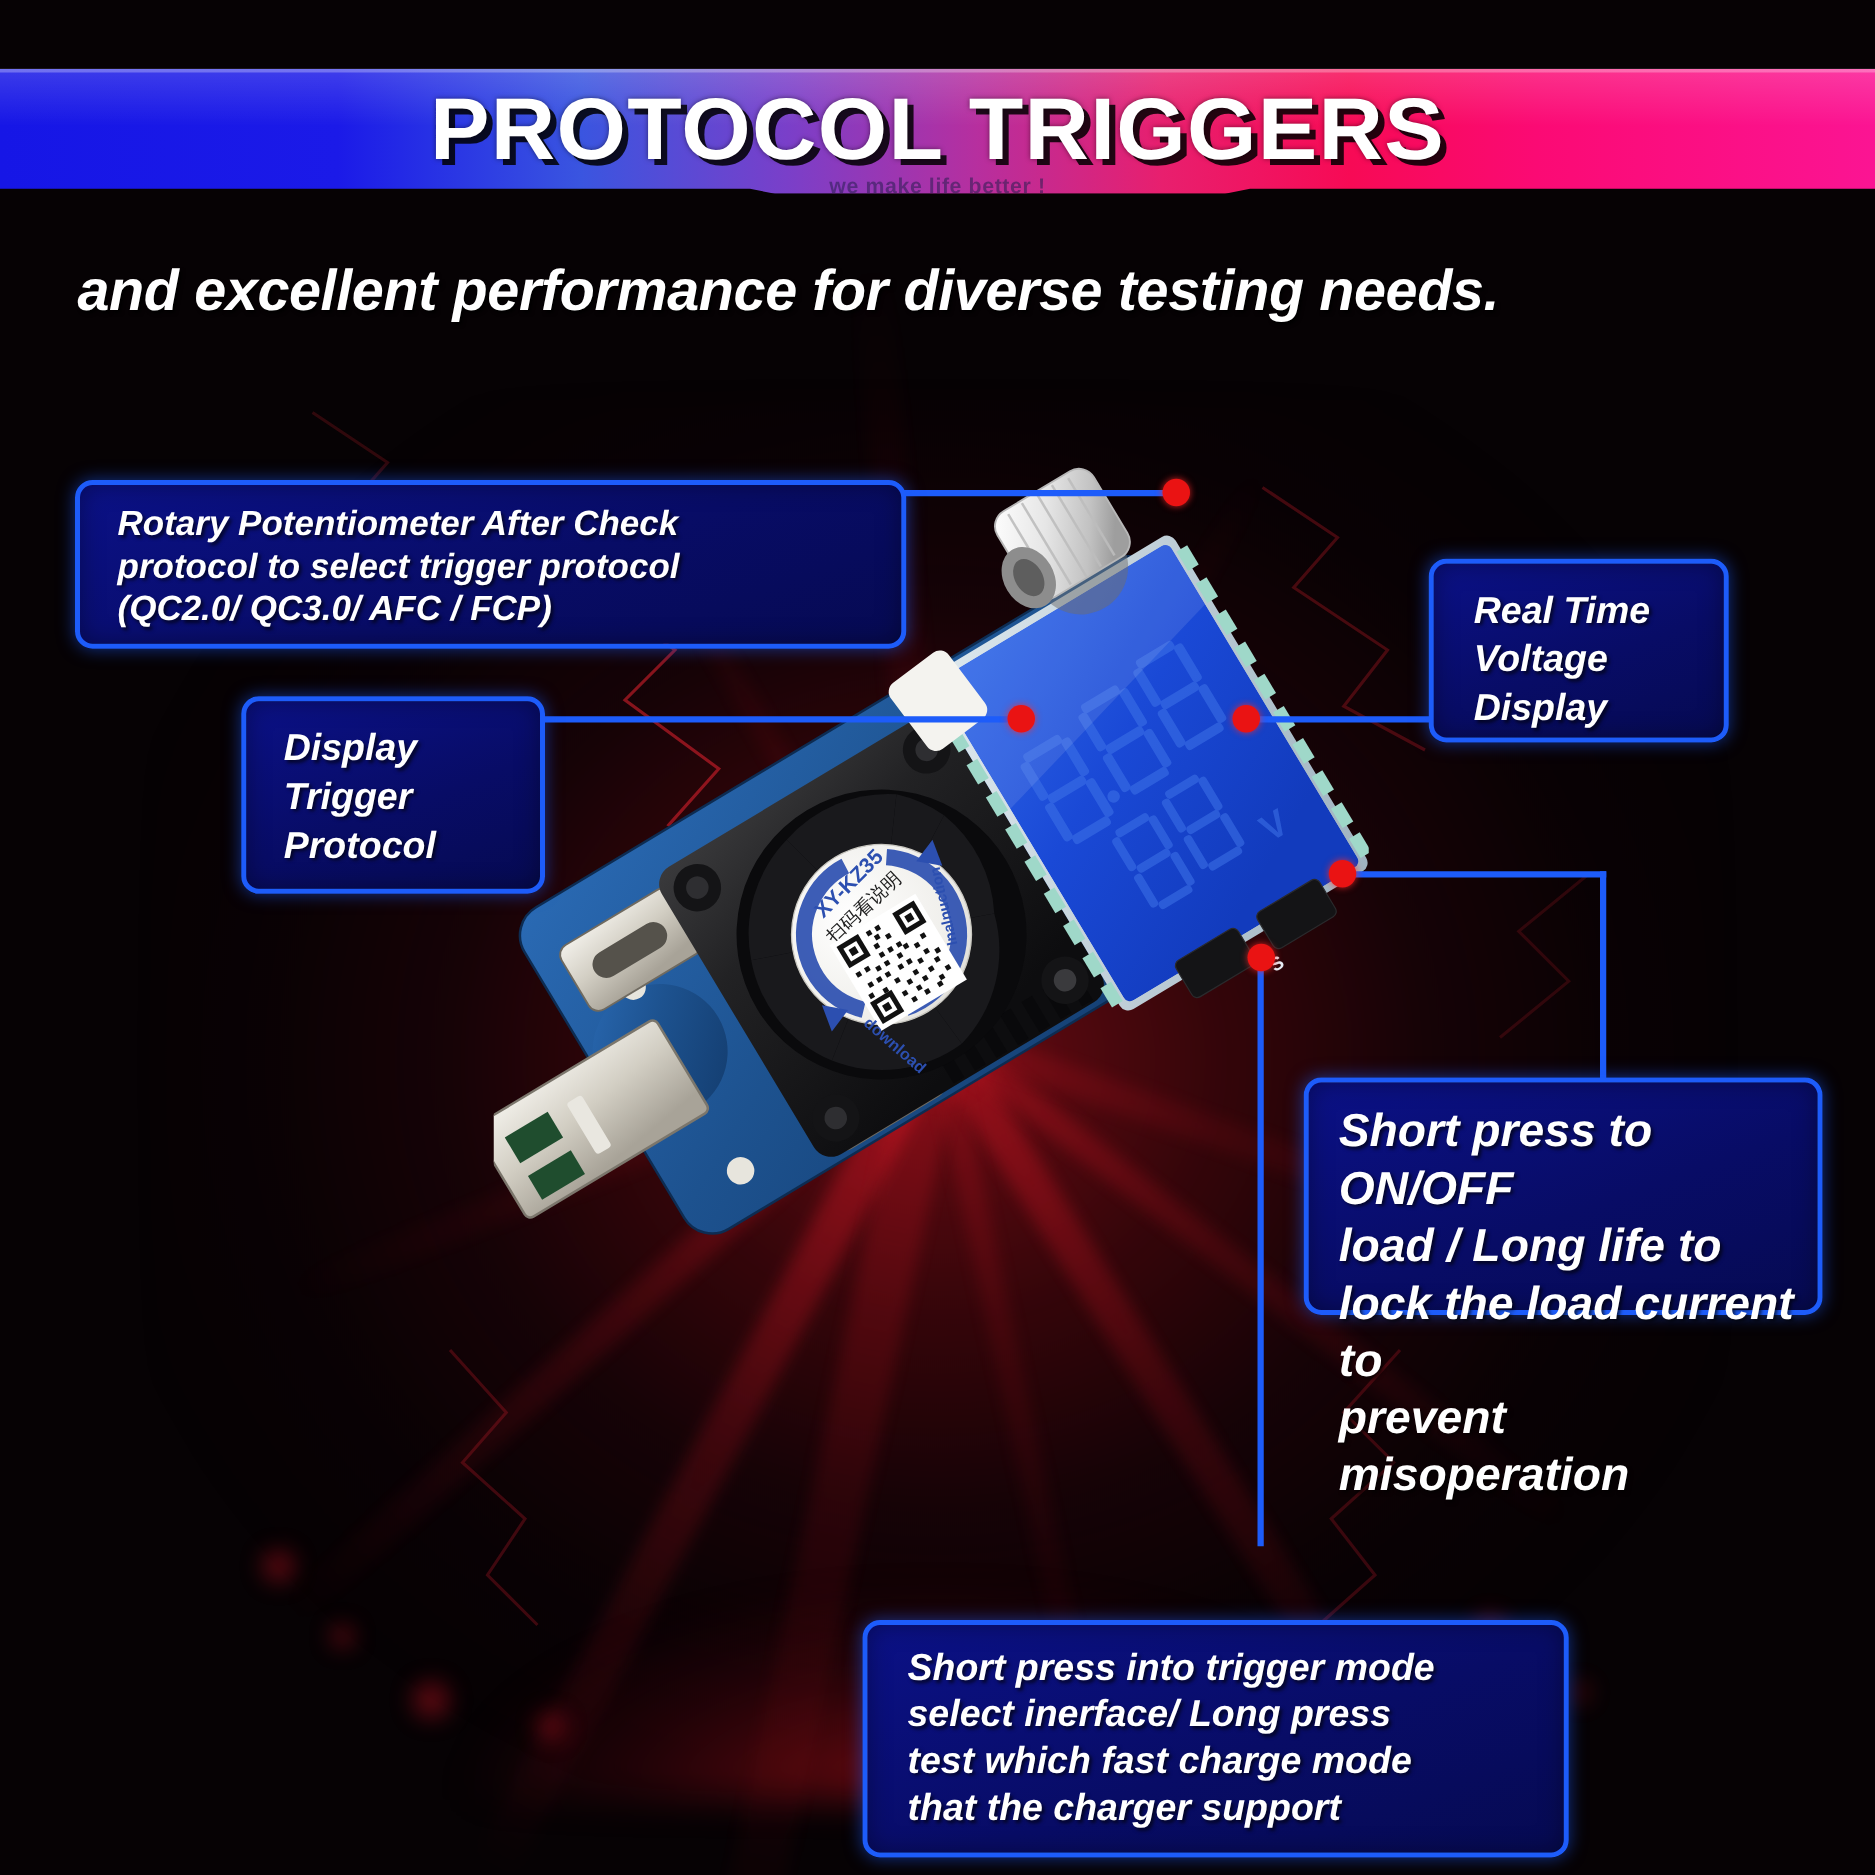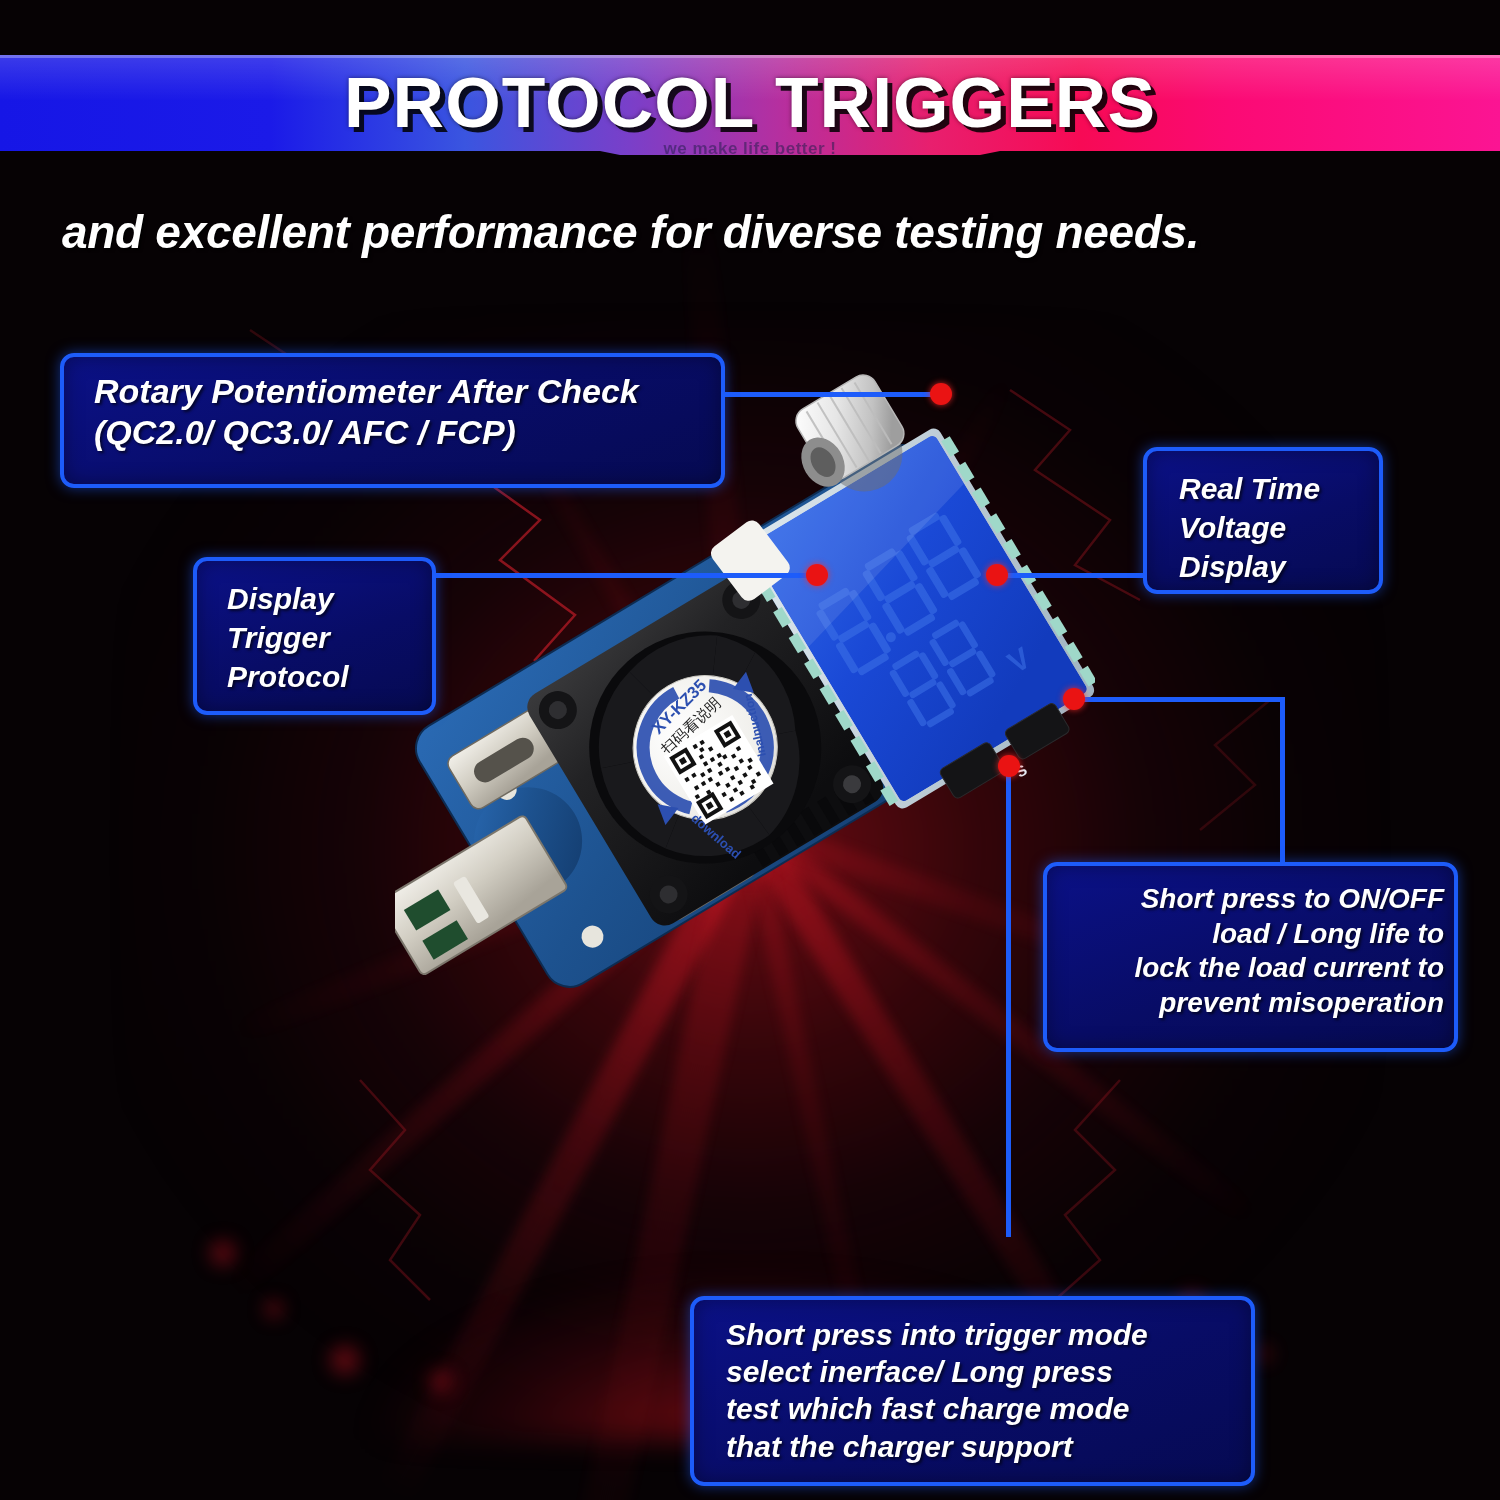--- a/index.html
+++ b/index.html
@@ -54,24 +54,24 @@
     border:4px solid #1d5cfa;
     box-shadow:0 0 14px rgba(25,90,250,0.55), inset 0 0 20px rgba(0,0,0,0.35);
     color:#ffffff;font-family:"Liberation Sans",sans-serif;font-style:italic;font-weight:700;
     box-sizing:border-box;}
   .callout p{margin:0;}
   .c-line{position:absolute;background:#1d5cfa;}
   .c-dot{position:absolute;width:22px;height:22px;border-radius:50%;background:#ea1313;
     box-shadow:0 0 6px rgba(255,40,40,0.8);}
 
   
-  #box-rotary{left:60px;top:353px;width:665px;height:135px;padding:14px 20px 15px 30px;font-size:34px;line-height:1.22;}
+  #box-rotary{left:60px;top:384px;width:665px;height:135px;padding:14px 20px 15px 30px;font-size:28px;line-height:1.22;}
   #box-display{left:193px;top:557px;width:243px;height:158px;padding:18px 0 0 30px;font-size:30px;line-height:1.3;}
   #box-voltage{left:1143px;top:447px;width:240px;height:147px;padding:18px 0 0 32px;font-size:30px;line-height:1.3;}
-  #box-onoff{left:1043px;top:862px;width:415px;height:190px;padding:16px 10px 0 24px;font-size:28px;line-height:1.24;text-align:right;}
+  #box-onoff{left:1043px;top:862px;width:415px;height:190px;padding:16px 10px 0 24px;font-size:37px;line-height:1.24;}
   #box-trigger{left:690px;top:1296px;width:565px;height:190px;padding:16px 10px 0 32px;font-size:30px;line-height:1.24;}
 
   .txt-shadow{text-shadow:2px 2px 3px rgba(0,0,0,0.65);}
 </style>
 </head>
 <body>
 
 <div id="stage">
 
   <div class="bg-base"></div>
@@ -424,20 +424,21 @@
 
   <div class="c-line" style="left:1075px;top:697px;width:210px;height:5px;"></div>
   <div class="c-line" style="left:1280px;top:697px;width:5px;height:168px;"></div>
   <div class="c-dot" style="left:1063px;top:688px;"></div>
 
   <div class="c-line" style="left:1006px;top:765px;width:5px;height:472px;"></div>
   <div class="c-dot" style="left:998px;top:755px;"></div>
 
   <div class="callout" id="box-rotary">
     <p class="txt-shadow">Rotary Potentiometer After Check</p>
+    <p class="txt-shadow">protocol to select trigger protocol</p>
     <p class="txt-shadow">(QC2.0/ QC3.0/ AFC / FCP)</p>
   </div>
 
   <div class="callout" id="box-display">
     <p class="txt-shadow">Display</p>
     <p class="txt-shadow">Trigger</p>
     <p class="txt-shadow">Protocol</p>
   </div>
 
   <div class="callout" id="box-voltage">

